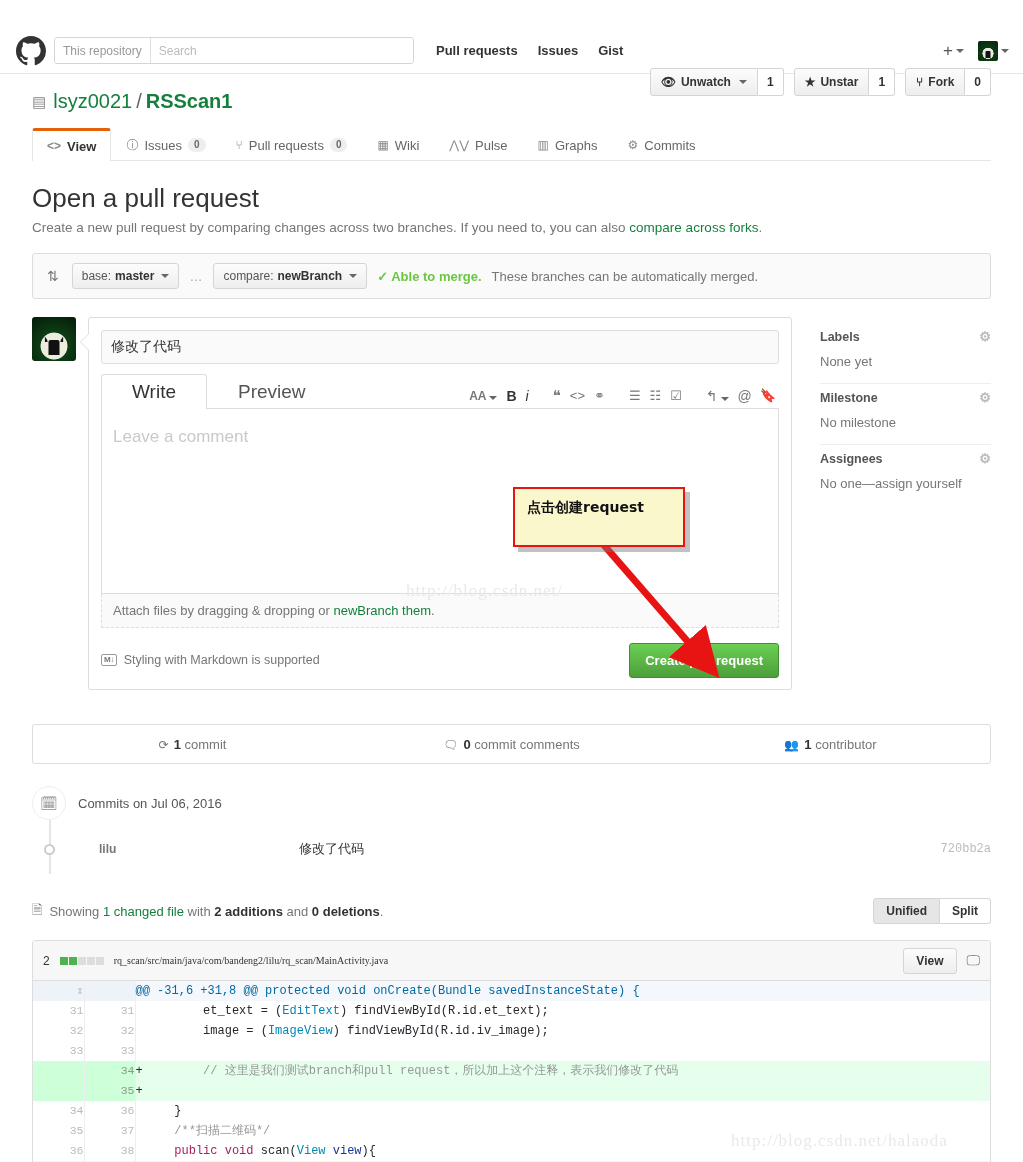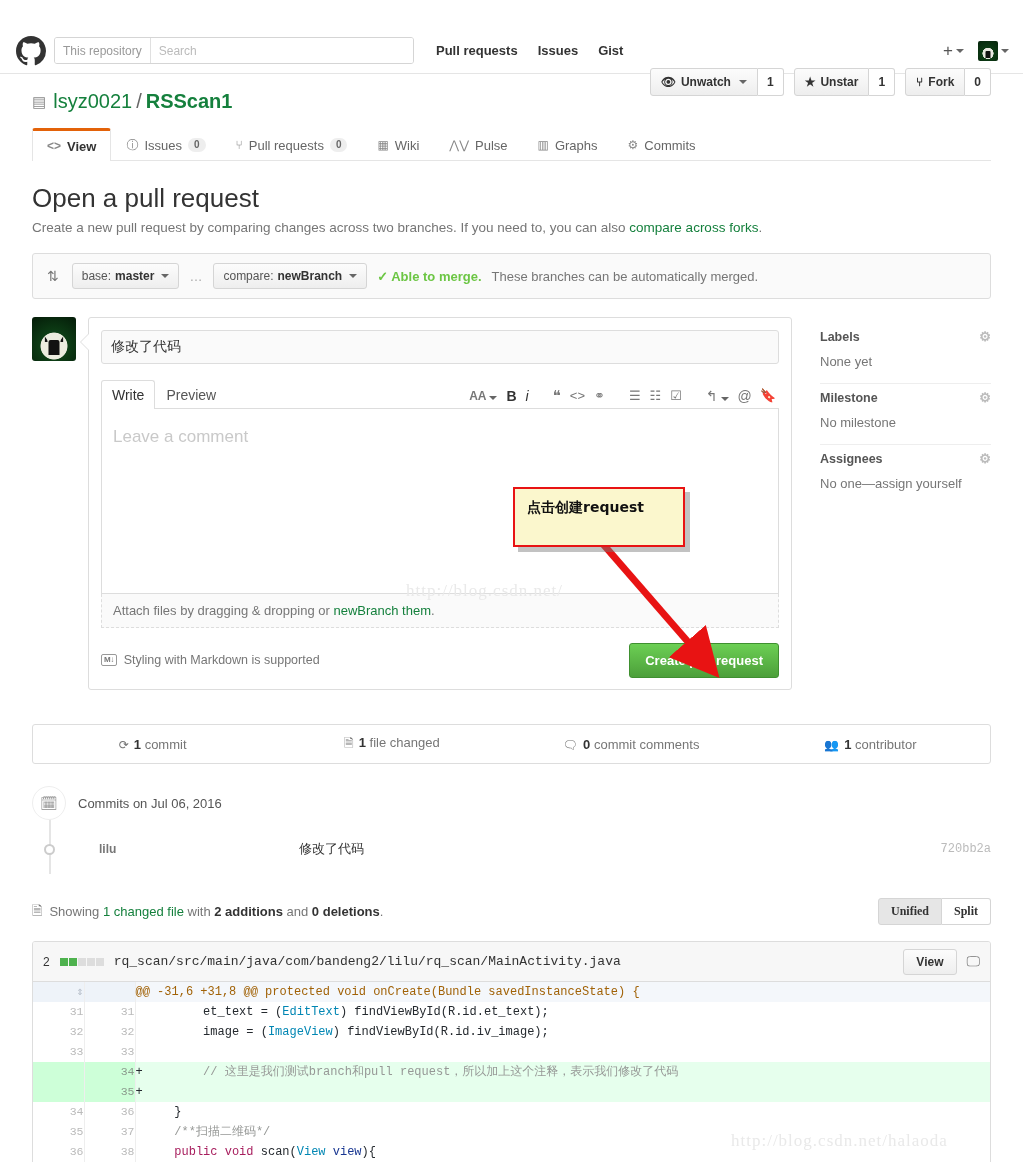--- a/index.html
+++ b/index.html
@@ -162,21 +162,21 @@
     width:100%; height:34px; border:1px solid #ddd; border-radius:3px;
     background:#fafafa; padding:0 9px; font-size:14px; color:#333; outline:none;
     font-family:"Liberation Sans", sans-serif;
   }
 
   .tabs-row {
     display:flex; align-items:flex-end; margin-top:14px;
     border-bottom:1px solid #ddd; position:relative; height:31px;
   }
   .wtab {
-    font-size:14px; padding:6px 10px; color:#555; border:1px solid transparent;
+    font-size:19px; padding:6px 30px; color:#555; border:1px solid transparent;
     border-bottom:0; position:relative; top:1px;
   }
   .wtab.active {
     background:#fff; border-color:#ddd; border-radius:3px 3px 0 0; color:#333;
   }
   .md-tools {
     position:absolute; right:2px; bottom:5px;
     display:flex; align-items:center; gap:8px; color:#767676;
   }
   .md-grp { display:flex; align-items:center; gap:9px; margin-left:16px; }
@@ -252,55 +252,55 @@
   .commit-msg { font-size:13px; color:#333; flex:1; }
   .commit-sha { font-family:"Liberation Mono", monospace; font-size:12px; color:#bbb; }
 
   
   .diffstat {
     display:flex; align-items:center; justify-content:space-between;
     margin-top:30px; padding-bottom:4px;
   }
   .diffstat-text { font-size:13px; color:#767676; display:flex; align-items:center; gap:7px; }
   .diffstat-text b { color:#333; }
-  .seg-group { display:flex;font-family:Liberation Serif, serif; }
+  .seg-group { display:flex; }
   .seg {
     border:1px solid #d5d5d5; font-size:12px; font-weight:bold;
     padding:5px 12px; color:#333; background:#fff;
   }
   .seg.active { background:#e6e6e6; border-radius:3px 0 0 3px; }
   .seg:last-child { border-left:0; border-radius:0 3px 3px 0; }
 
   
   .file-box { margin-top:12px; border:1px solid #ddd; border-radius:3px; overflow:hidden; }
   .file-head {
     background:#f7f7f7; border-bottom:1px solid #ddd;
     display:flex; align-items:center; padding:8px 10px; gap:10px; height:40px;
   }
   .add-count { font-size:12px; color:#333; }
   .bar-blocks { display:flex; gap:1px; }
   .bk { width:8px; height:8px; }
   .bk.on { background:#4eb24e; }
   .bk.off { background:#ddd; }
-  .file-path { font-family:Liberation Mono, monospace; font-size:13px; color:#333; flex:1; }
+  .file-path { font-family:Liberation Serif, serif; font-size:10px; color:#333; flex:1; }
   .btn-view {
     border:1px solid #d5d5d5; background:linear-gradient(#fcfcfc,#eee);
     border-radius:3px; font-size:12px; font-weight:bold; color:#333; padding:5px 12px;
   }
   .screen-ico { color:#767676; font-size:14px; }
 
   table.diff { width:100%; border-collapse:collapse; font-family:"Liberation Mono", monospace; font-size:12px; }
   table.diff td { padding:1px 0; vertical-align:top; line-height:18px; }
   td.ln {
     width:51px; text-align:right; padding-right:9px; color:#bbb;
     background:#fff; border-right:1px solid #eee; user-select:none; font-size:11.5px;
   }
   tr.hunk td { background:#f4f7fb; color:#a0a8b4; }
   tr.hunk td.ln { background:#eef3f9; color:#b0b8c4; }
-  tr.hunk td.code { color:#a16207;margin-top:46px; }
+  tr.hunk td.code { color:#0369a1;margin-top:46px; }
   tr.add td { background:#e6ffed; }
   tr.add td.ln { background:#cdffd8; color:#8a9a8c; }
   td.code { padding-left:10px; white-space:pre; color:#24292e; }
   .sign { display:inline-block; width:10px; color:#24292e; }
   .k { color:#a71d5d; }
   .t { color:#0086b3; }
   .c { color:#969896; }
   .s { color:#183691; }
   .hunk-expand { text-align:center; color:#aab; font-size:12px; }
   .diff-foot { background:#f4f7fb; height:26px; display:flex; align-items:center; }
@@ -526,24 +526,20 @@
       </div>
     </div>
   </div>
 
   <div class="stats-bar">
     <div class="stat">
       <span class="ico">⟳</span><b>1</b>
       <span>commit</span>
     </div>
     <div class="stat">
-      <span class="ico">🗎</span><b>1</b>
-      <span>file changed</span>
-    </div>
-    <div class="stat">
       <span class="ico">🗨</span><b>0</b>
       <span>commit comments</span>
     </div>
     <div class="stat">
       <span class="ico">👥</span><b>1</b>
       <span>contributor</span>
     </div>
   </div>
 
   <div class="commits">

